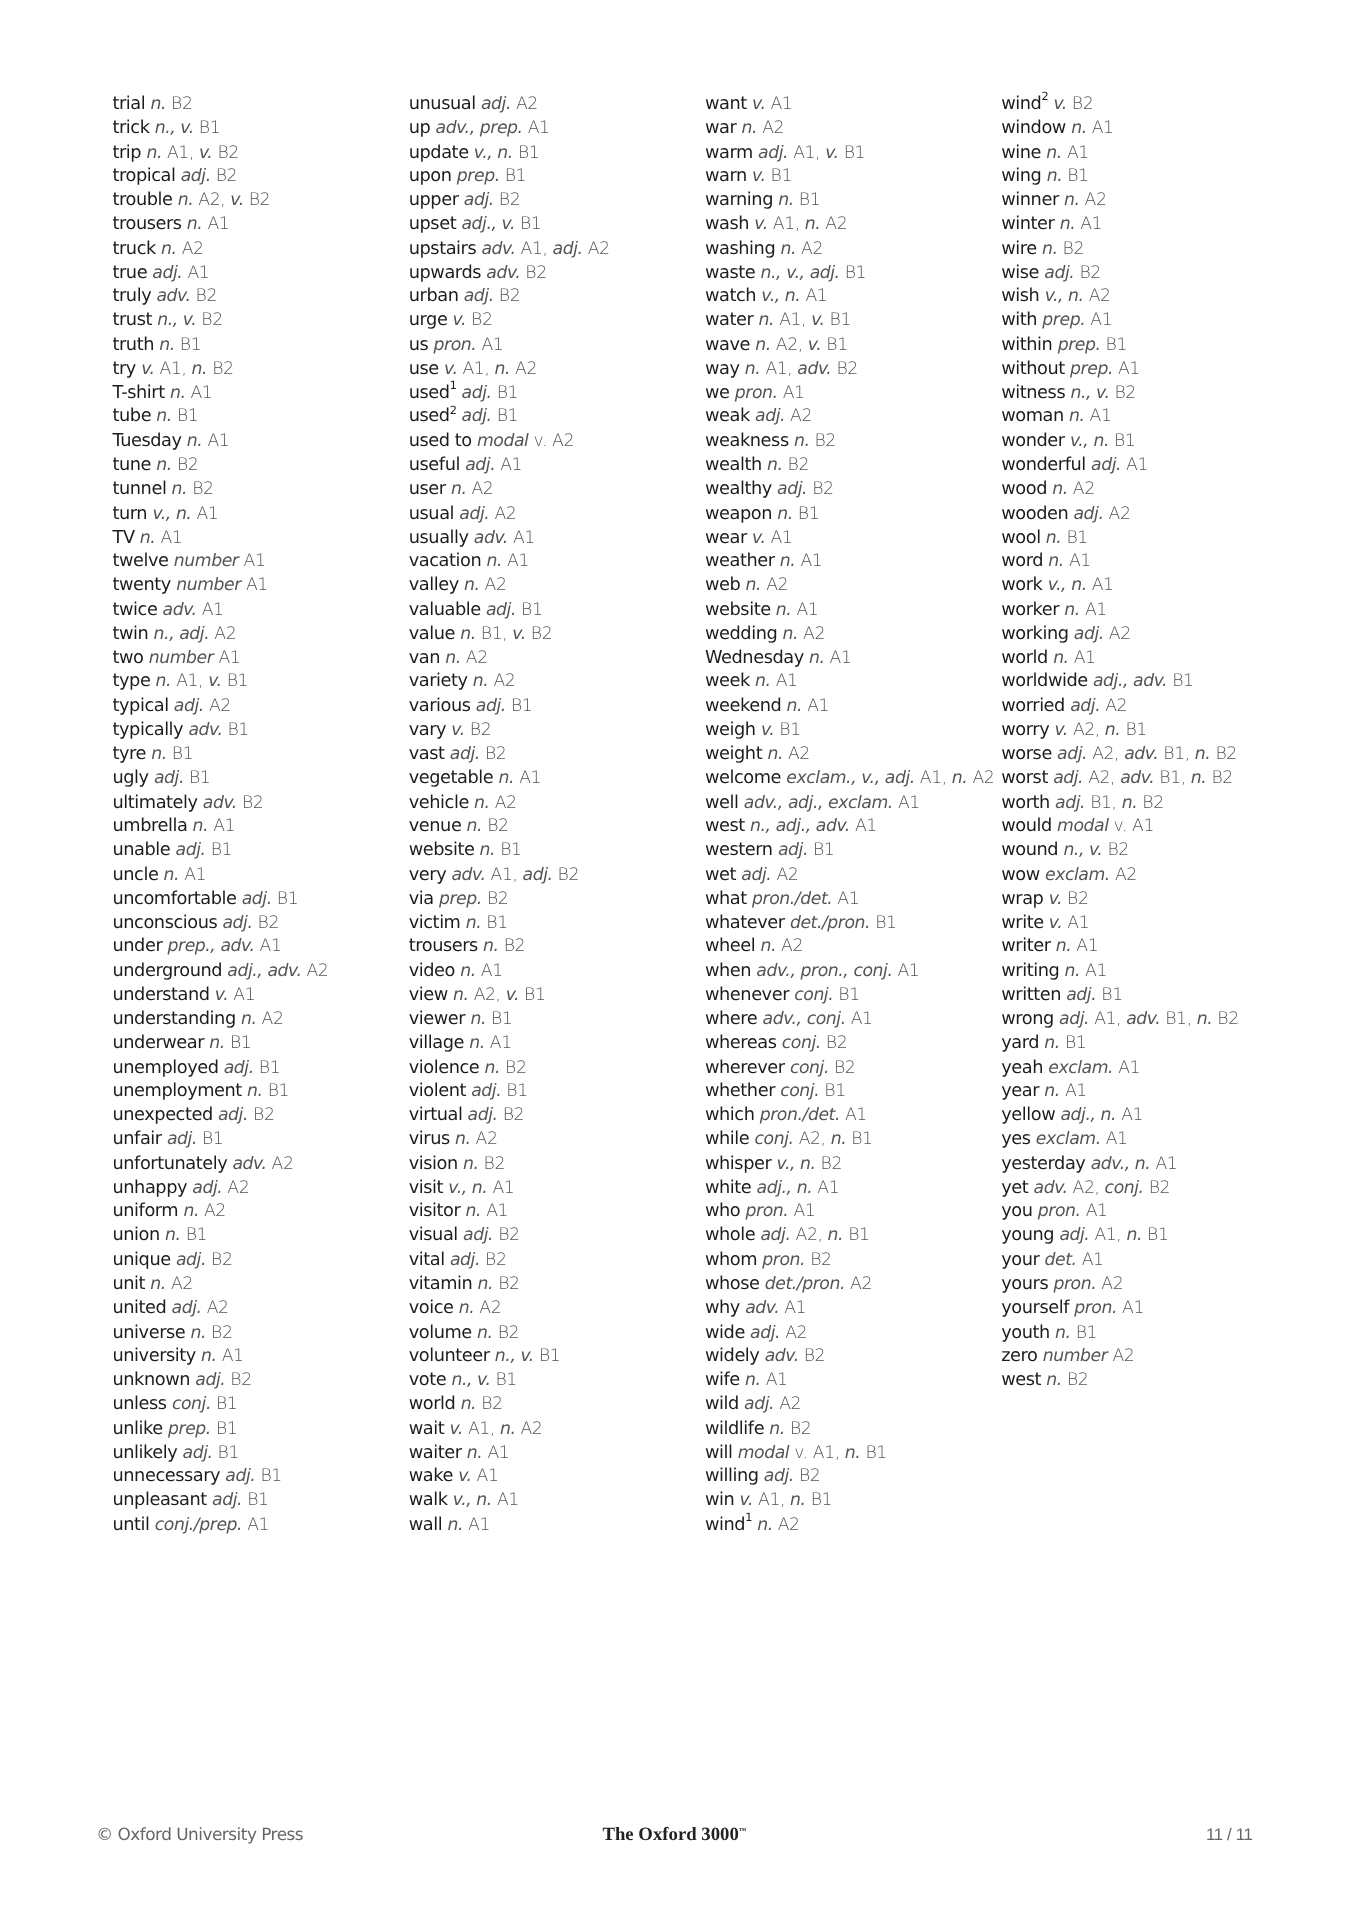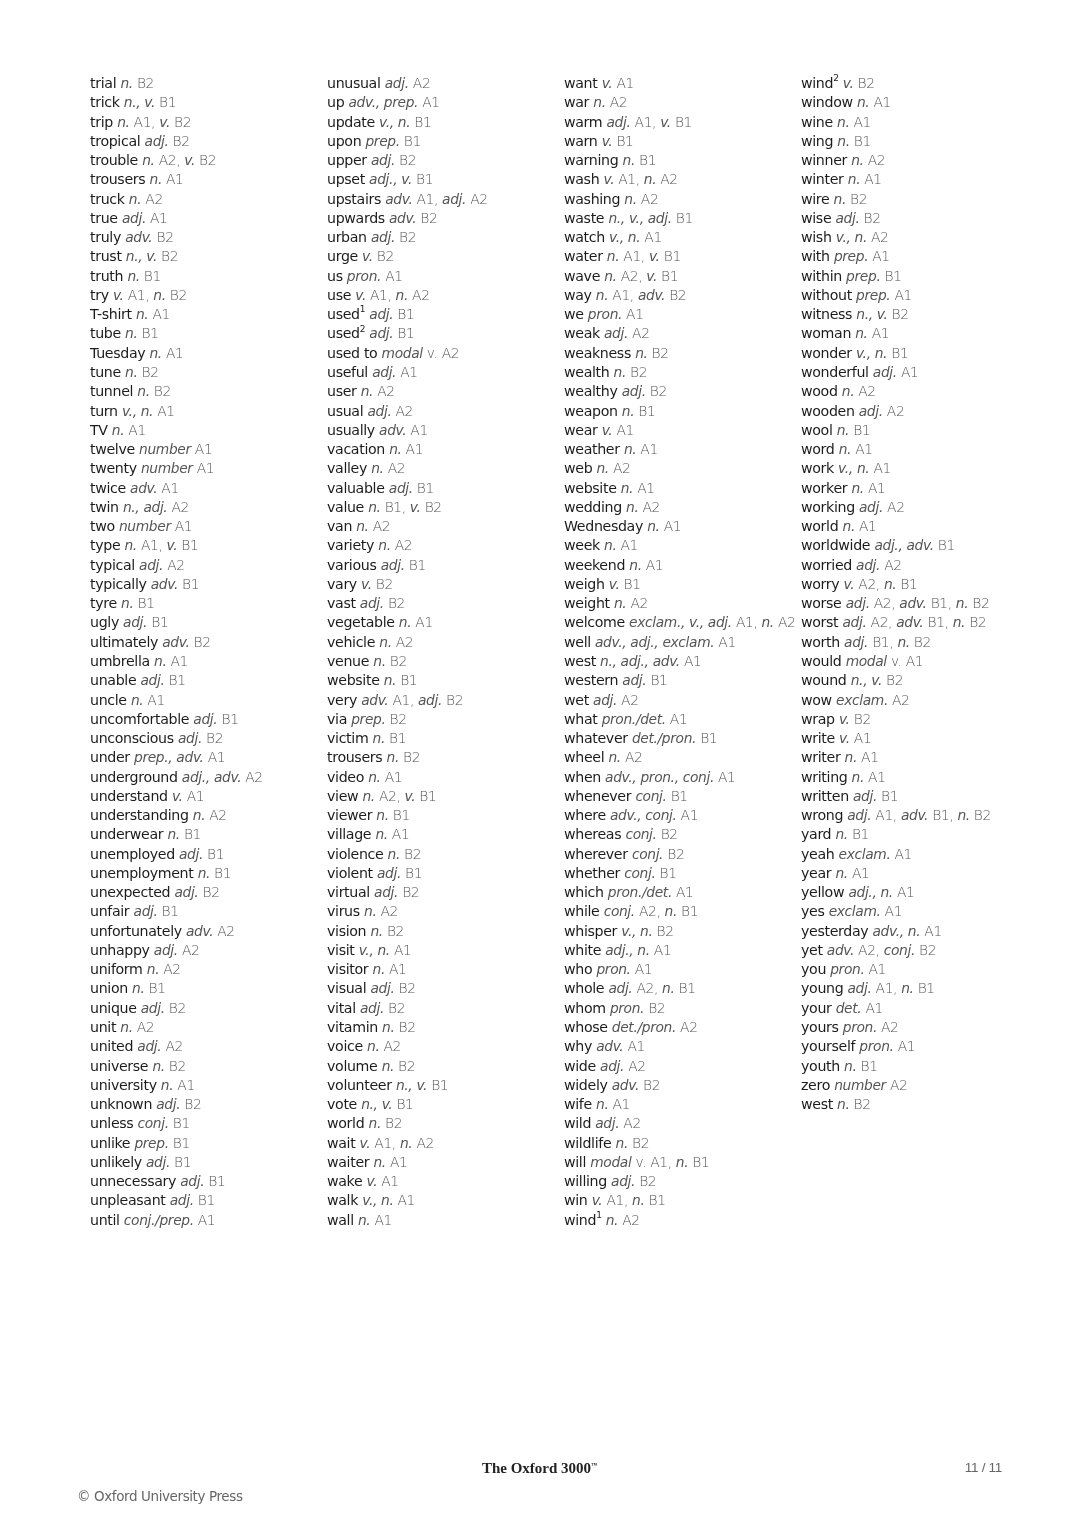--- a/index.html
+++ b/index.html
@@ -69,21 +69,20 @@
       height: 20px;
       font-size: 13.5px;
       color: #666666;
     }
     .footer-left {
       position: absolute;
       left: 0;
       top: 0;
       font-family: "DejaVu Sans", "Liberation Sans", sans-serif;
       letter-spacing: -0.4px;
-      margin-top: 28px;
     }
     .footer-center {
       position: absolute;
       left: 0;
       width: 925px;
       text-align: center;
       top: 0;
       font-family: "Liberation Serif", "DejaVu Serif", serif;
       font-weight: bold;
       font-size: 15px;

